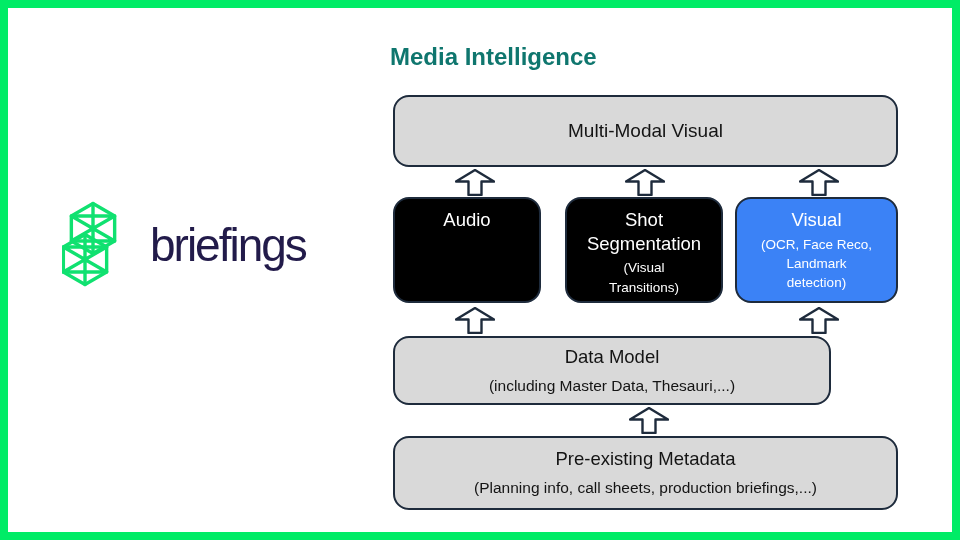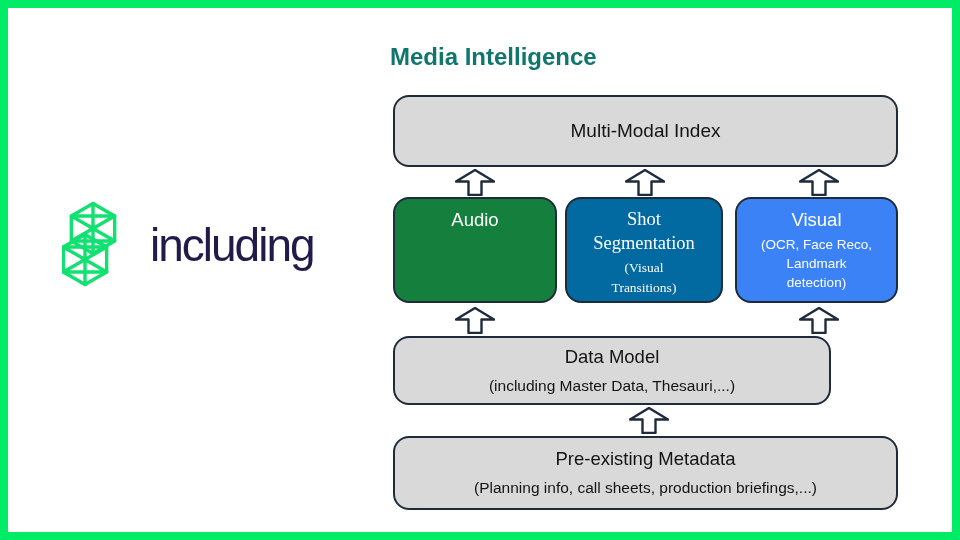--- a/index.html
+++ b/index.html
@@ -34,23 +34,23 @@
   .datamodel-box{left:393px;top:336px;width:438px;height:69px;}
   .metadata-box{left:393px;top:436px;width:505px;height:74px;}
   .module{
     position:absolute;top:197px;height:106px;box-sizing:border-box;
     border:2.5px solid #1E2B3C;border-radius:16px;color:#FFFFFF;
     display:flex;flex-direction:column;align-items:center;text-align:center;
     padding-top:9px;
   }
   .module .mod-title{font-size:18.5px;font-weight:500;line-height:1.28;}
   .module .mod-sub{font-size:13.5px;line-height:1.42;margin-top:3px;}
-  .module-audio{left:393px;width:164px;background:#15803d;}
+  .module-audio{left:393px;width:148px;background:#000000;}
   .module-audio .mod-sub{max-width:112px;}
-  .module-shot{left:565px;width:158px;background:#0369a1;font-family:Liberation Serif, serif;}
+  .module-shot{left:565px;width:158px;background:#000000;}
   .module-shot .mod-title{max-width:132px;}
   .module-shot .mod-sub{max-width:86px;}
   .module-visual{left:735px;width:163px;background:#3b82f6;}
   .module-visual .mod-sub{max-width:112px;}
   .arrow{position:absolute;width:40px;height:27px;}
   .arrow svg{display:block;width:100%;height:100%;}
 </style>
 </head>
 <body>
 
@@ -59,26 +59,26 @@
 <svg class="logo-mark" viewBox="0 0 56 86" fill="none" xmlns="http://www.w3.org/2000/svg">
   <g stroke="#10E170" stroke-width="3.4" stroke-linecap="round" stroke-linejoin="round">
 
     <path d="M31,2 L52.65,14.5 L52.65,39.5 L31,52 L9.35,39.5 L9.35,14.5 Z"></path>
     <path d="M31,2 L31,52 M9.35,14.5 L52.65,39.5 M52.65,14.5 L9.35,39.5 M9.35,14.5 L52.65,14.5 M9.35,39.5 L52.65,39.5"></path>
 
     <path d="M23,33 L44.65,45.5 L44.65,70.5 L23,83 L1.35,70.5 L1.35,45.5 Z"></path>
     <path d="M23,33 L23,83 M1.35,45.5 L44.65,70.5 M44.65,45.5 L1.35,70.5 M1.35,45.5 L44.65,45.5 M1.35,70.5 L44.65,70.5"></path>
   </g>
 </svg>
-<div class="wordmark">including</div>
+<div class="wordmark">briefings</div>
 
 <div class="diagram-title">Media Intelligence</div>
 
 <div class="box index-box">
-  <div class="box-title">Multi-Modal Index</div>
+  <div class="box-title">Multi-Modal Visual</div>
 </div>
 
 <div class="arrow" style="left:455px;top:169px;">
   <svg viewBox="0 0 40 27">
       <polygon points="20,1 39,12.5 26.5,12.5 26.5,26 13.5,26 13.5,12.5 1,12.5" fill="#ffffff" stroke="#1E2B3C" stroke-width="2.4" stroke-linejoin="round"></polygon>
     </svg>
 </div>
 <div class="arrow" style="left:625px;top:169px;">
   <svg viewBox="0 0 40 27">
       <polygon points="20,1 39,12.5 26.5,12.5 26.5,26 13.5,26 13.5,12.5 1,12.5" fill="#ffffff" stroke="#1E2B3C" stroke-width="2.4" stroke-linejoin="round"></polygon>

